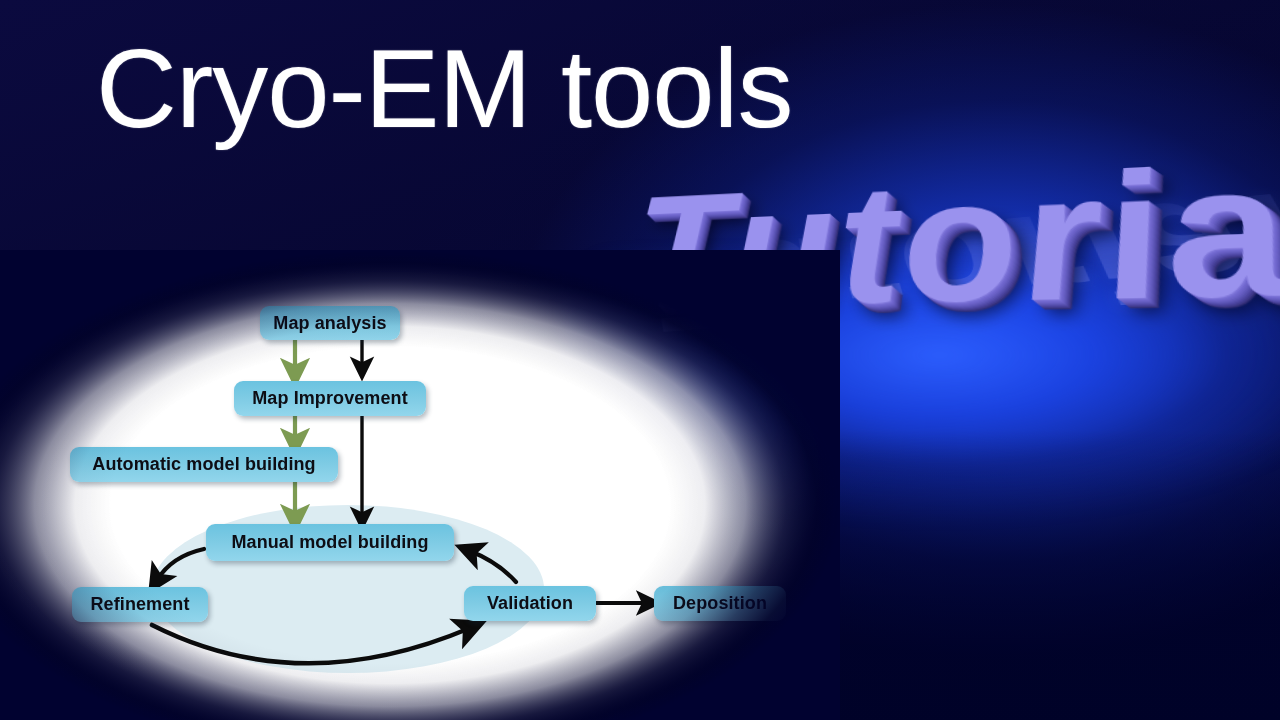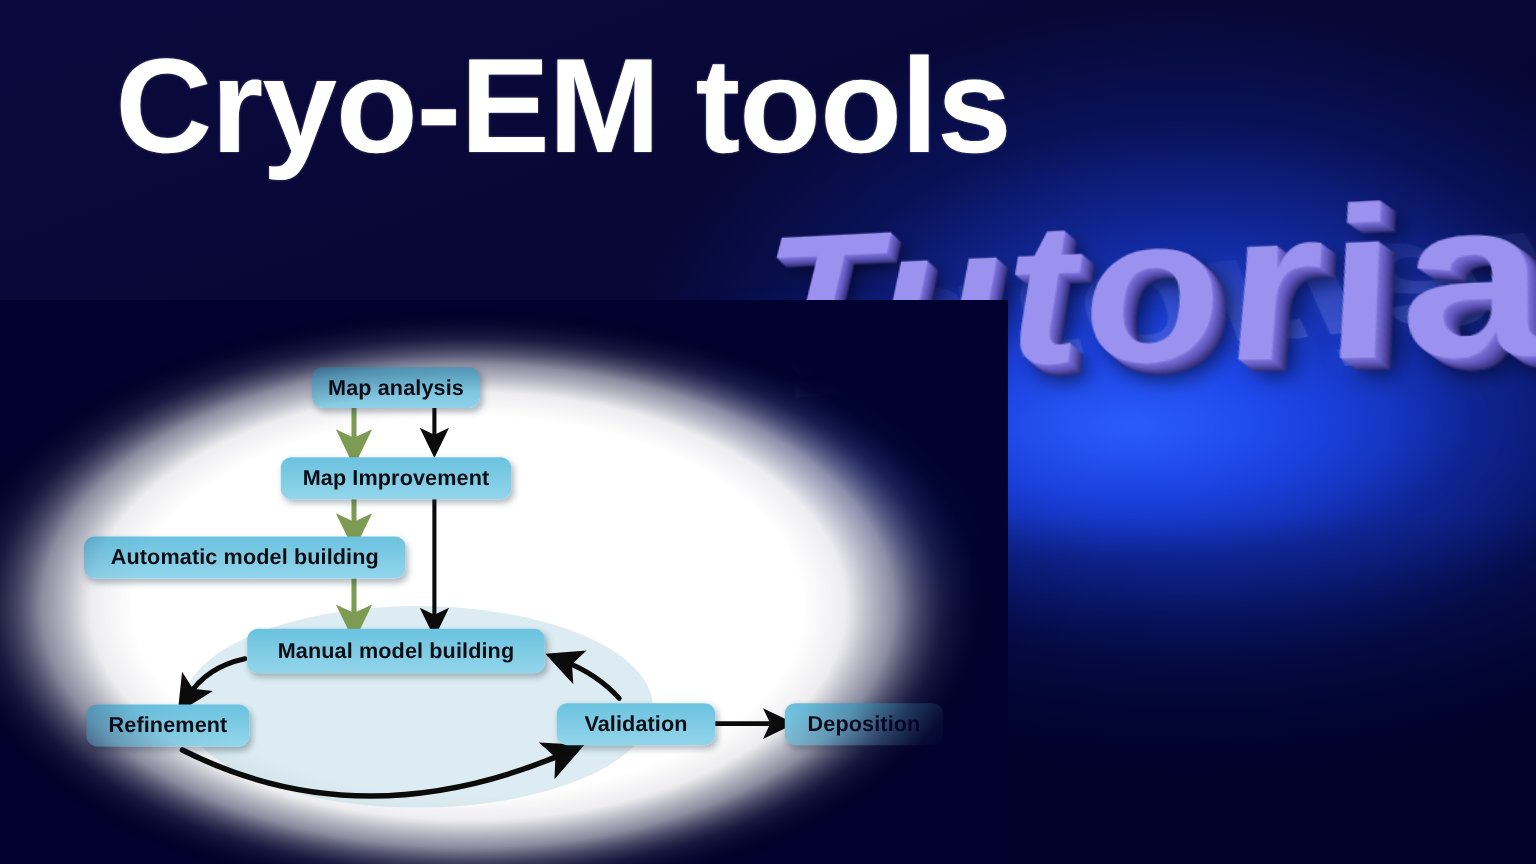--- a/index.html
+++ b/index.html
@@ -46,21 +46,21 @@
     left:560px; top:430px; width:760px; height:300px;
     background:linear-gradient(180deg, rgba(0,2,45,0) 0%, rgba(0,2,42,0.55) 45%, rgba(0,2,40,0.97) 100%);
     pointer-events:none;
   }
 
   
   .title {
     position:absolute;
     left:96px; top:30px;
     font-size:112px;
-    font-weight:bold;
+    font-weight:normal;
     color:#ffffff;
     letter-spacing:-1px;
     line-height:1.05;
     white-space:nowrap;
     text-shadow:0 0 2px rgba(255,255,255,0.35);
   }
 
   
   .tutorial-wrap {
     position:absolute;

